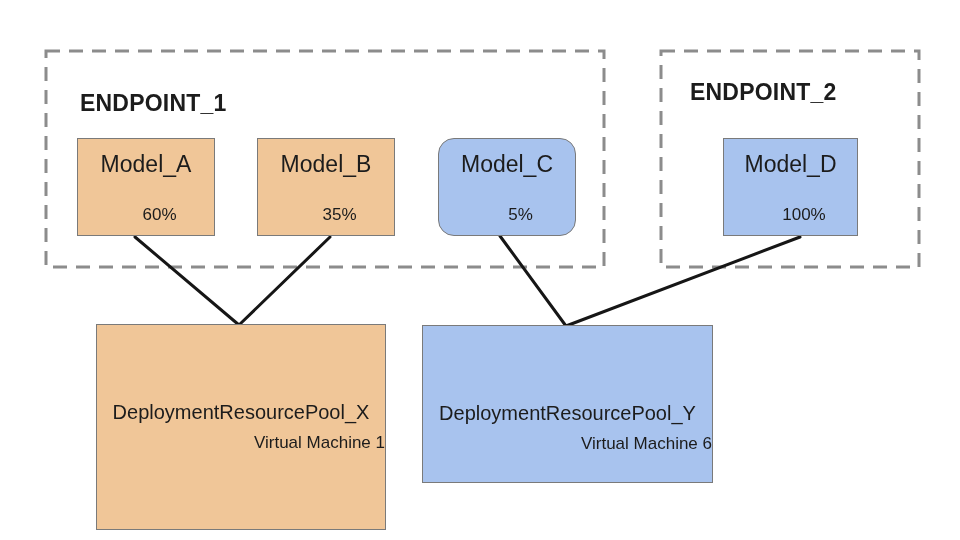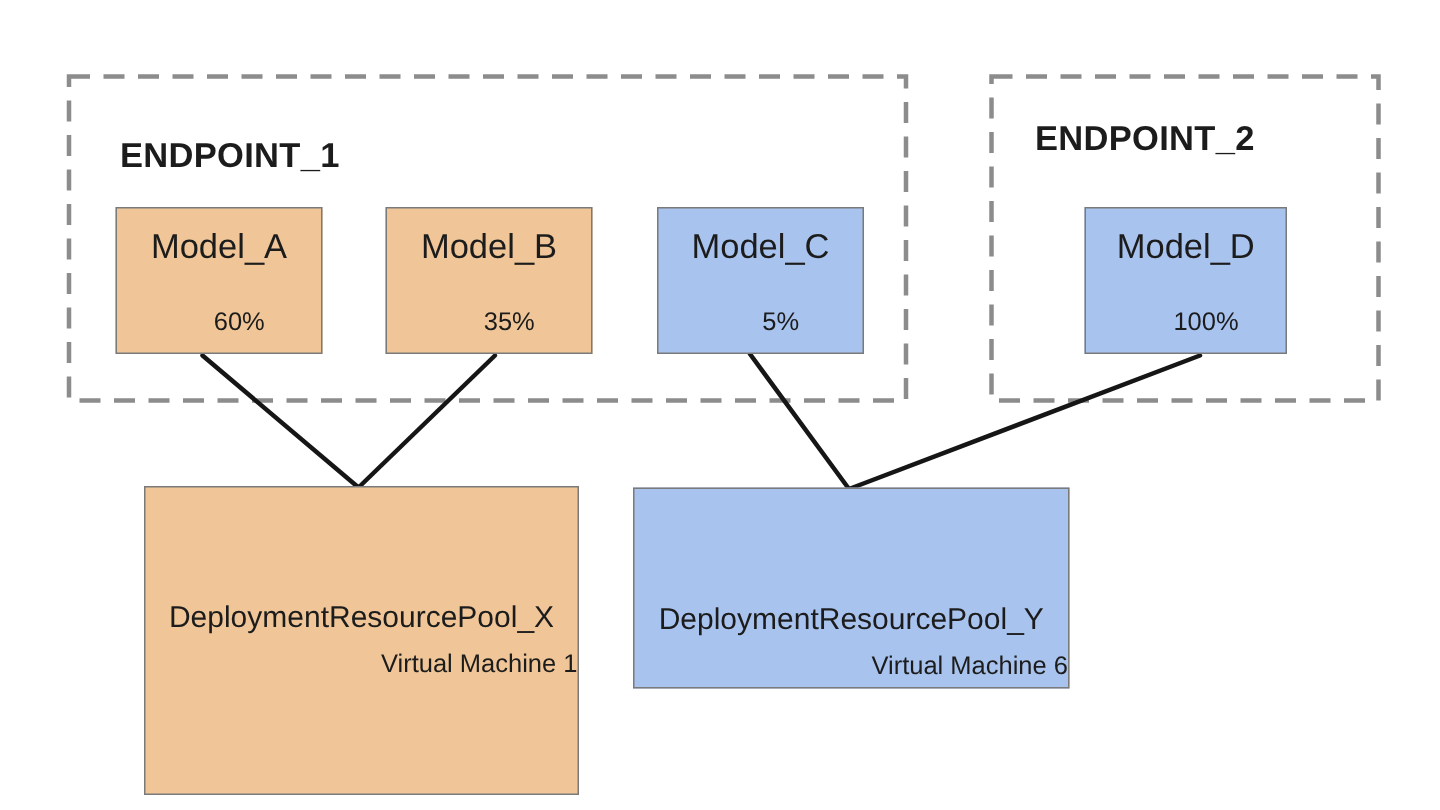--- a/index.html
+++ b/index.html
@@ -65,24 +65,24 @@
   }
   .pool-vm {
     position: absolute;
     left: 0; right: 0;
     top: 108px;
     text-align: right;
     font-size: 17px;
   }
   #model-a { left: 77px;  top: 138px; }
   #model-b { left: 257px; top: 138px; }
-  #model-c { left: 438px; top: 138px; }
+  #model-c { left: 438px; top: 138px; border-radius: 16px; }
   #model-d { left: 723px; top: 138px; width: 135px; }
   #pool-x  { left: 96px;  top: 324px; width: 290px; height: 206px; }
-  #pool-y  { left: 422px; top: 325px; width: 291px; height: 134px; }
+  #pool-y  { left: 422px; top: 325px; width: 291px; height: 158px; }
   #endpoint-1-label { left: 80px;  top: 79px; margin-top: 11px; }
   #endpoint-2-label { left: 690px; top: 79px; }
 </style>
 </head>
 <body>
 
 <svg id="connector-layer" viewBox="0 0 960 540" xmlns="http://www.w3.org/2000/svg" aria-hidden="true">
   <rect x="46" y="51" width="558" height="216" fill="none" stroke-width="3" stroke-dasharray="14 9" style="stroke: rgb(140, 140, 140);"></rect>
   <rect x="661" y="51" width="258" height="216" fill="none" stroke-width="3" stroke-dasharray="14 9" style="stroke: rgb(140, 140, 140);"></rect>
   <line x1="135" y1="237" x2="239" y2="325" stroke-width="3" stroke-linecap="round" style="stroke: rgb(22, 22, 22);"></line>

